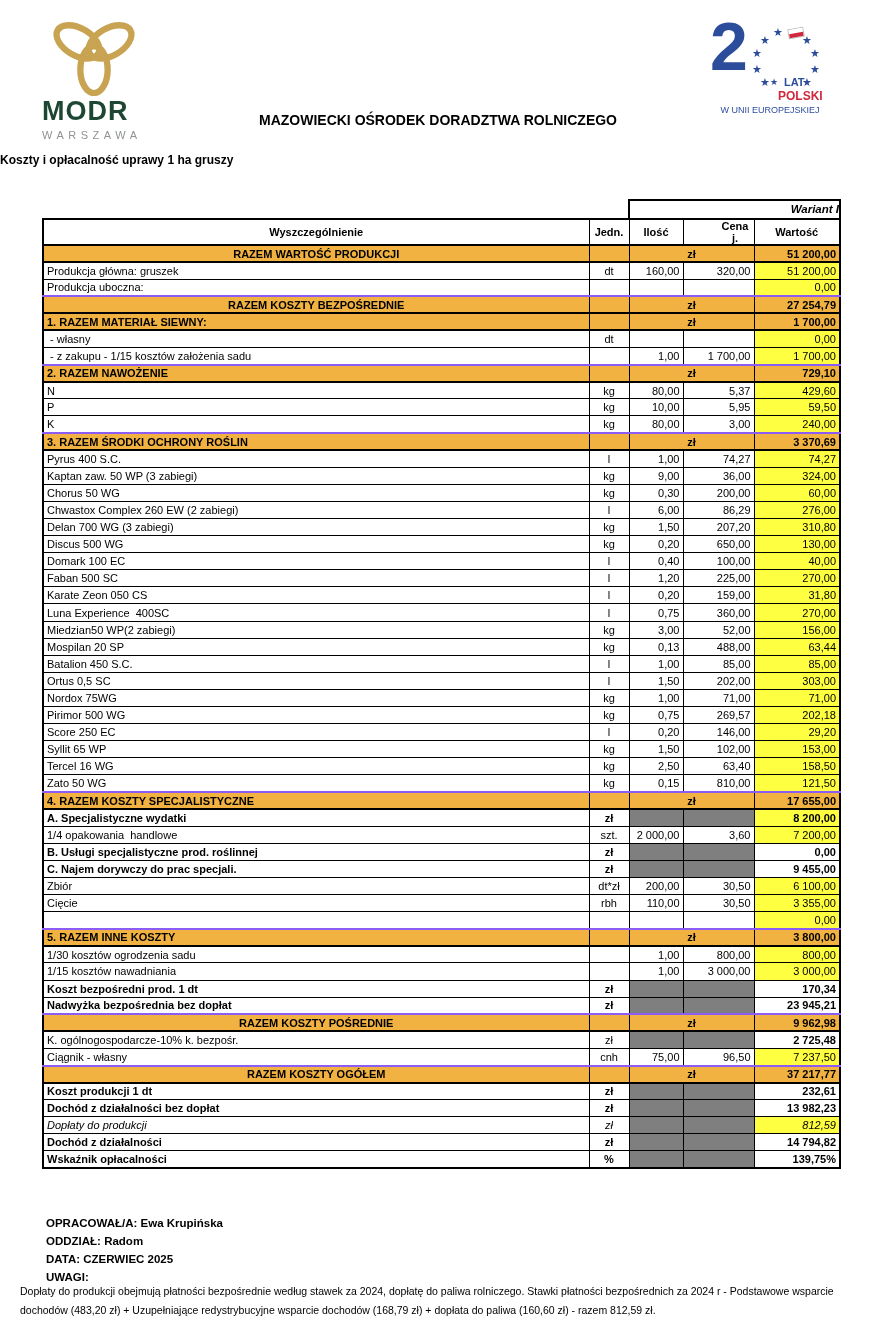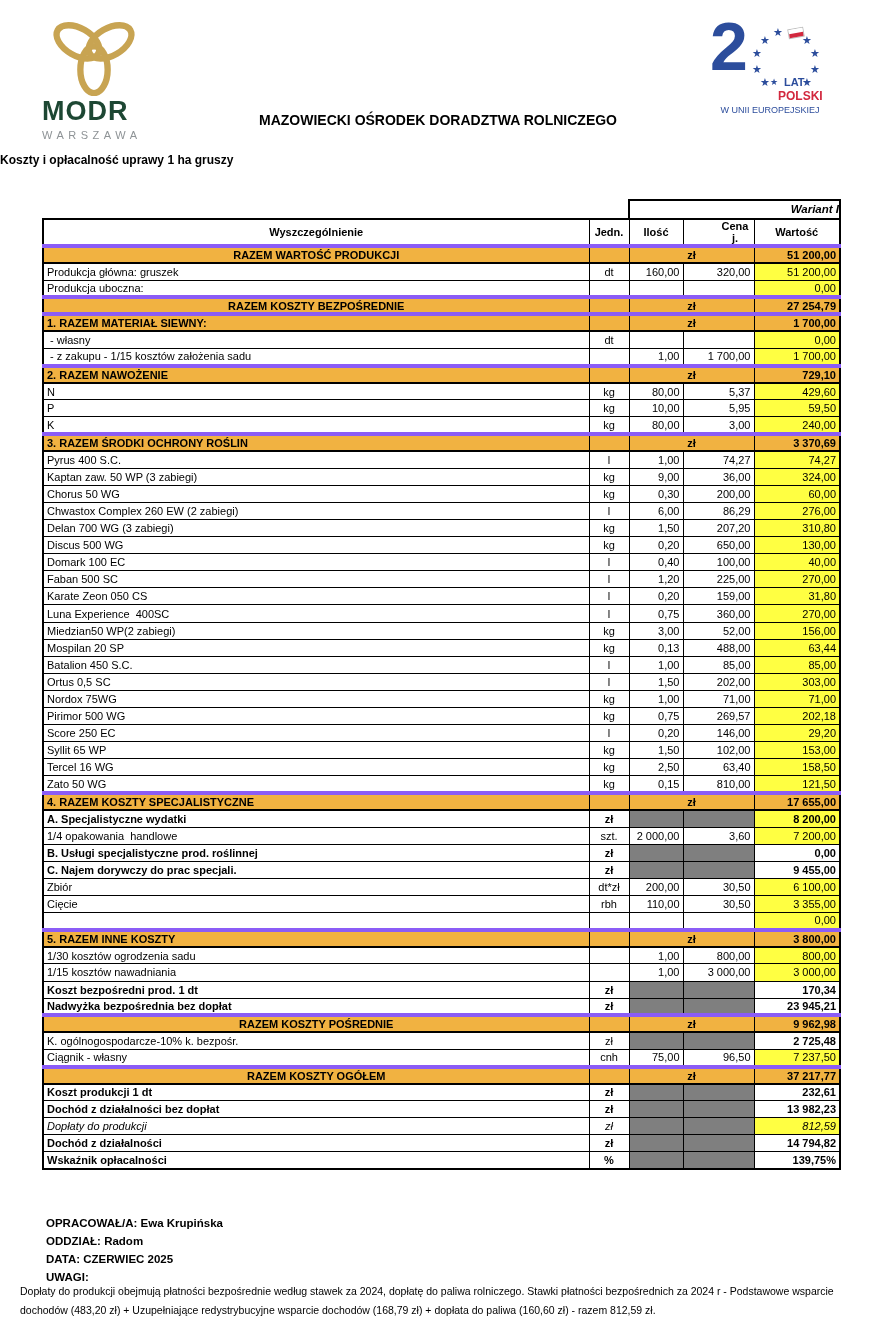--- a/index.html
+++ b/index.html
@@ -46,21 +46,21 @@
   col.w-label{width:546px;} col.w-unit{width:40px;} col.w-qty{width:54px;}
   col.w-price{width:71px;} col.w-val{width:86px;}
   thead td{font-weight:bold;text-align:center;border-bottom:2px solid #000 !important;}
   td.c-label{text-align:left;white-space:pre;}
   td.c-unit{text-align:center;}
   td.c-qty,td.c-price,td.c-val{text-align:right;}
   td.c-qty,td.c-zl{border-left:2px solid #000;}
   td.c-val{border-left:2px solid #000;}
   td.c-zl{text-align:center;font-weight:bold;}
   tr.r-sc td,tr.r-sl td{background:var(--orange);font-weight:bold;
-                        border-top:4px solid #8b5cf6;border-bottom:2px solid #000;}
+                        border-top:2px solid #8b5cf6;border-bottom:2px solid #000;}
   tr.r-sc td.c-label{text-align:center;}
   td.gray{background:var(--gray);border-top:none;border-bottom:none;}
   td.vy{background:var(--yellow);}
   td.vb{font-weight:bold;}
   td.vi{font-style:italic;}
   tr.r-b td.c-label,tr.r-by td.c-label{font-weight:bold;}
   tr.r-b td.c-unit,tr.r-by td.c-unit{font-weight:bold;}
   tr.r-it td.c-label,tr.r-it td.c-unit{font-style:italic;}
 
   

